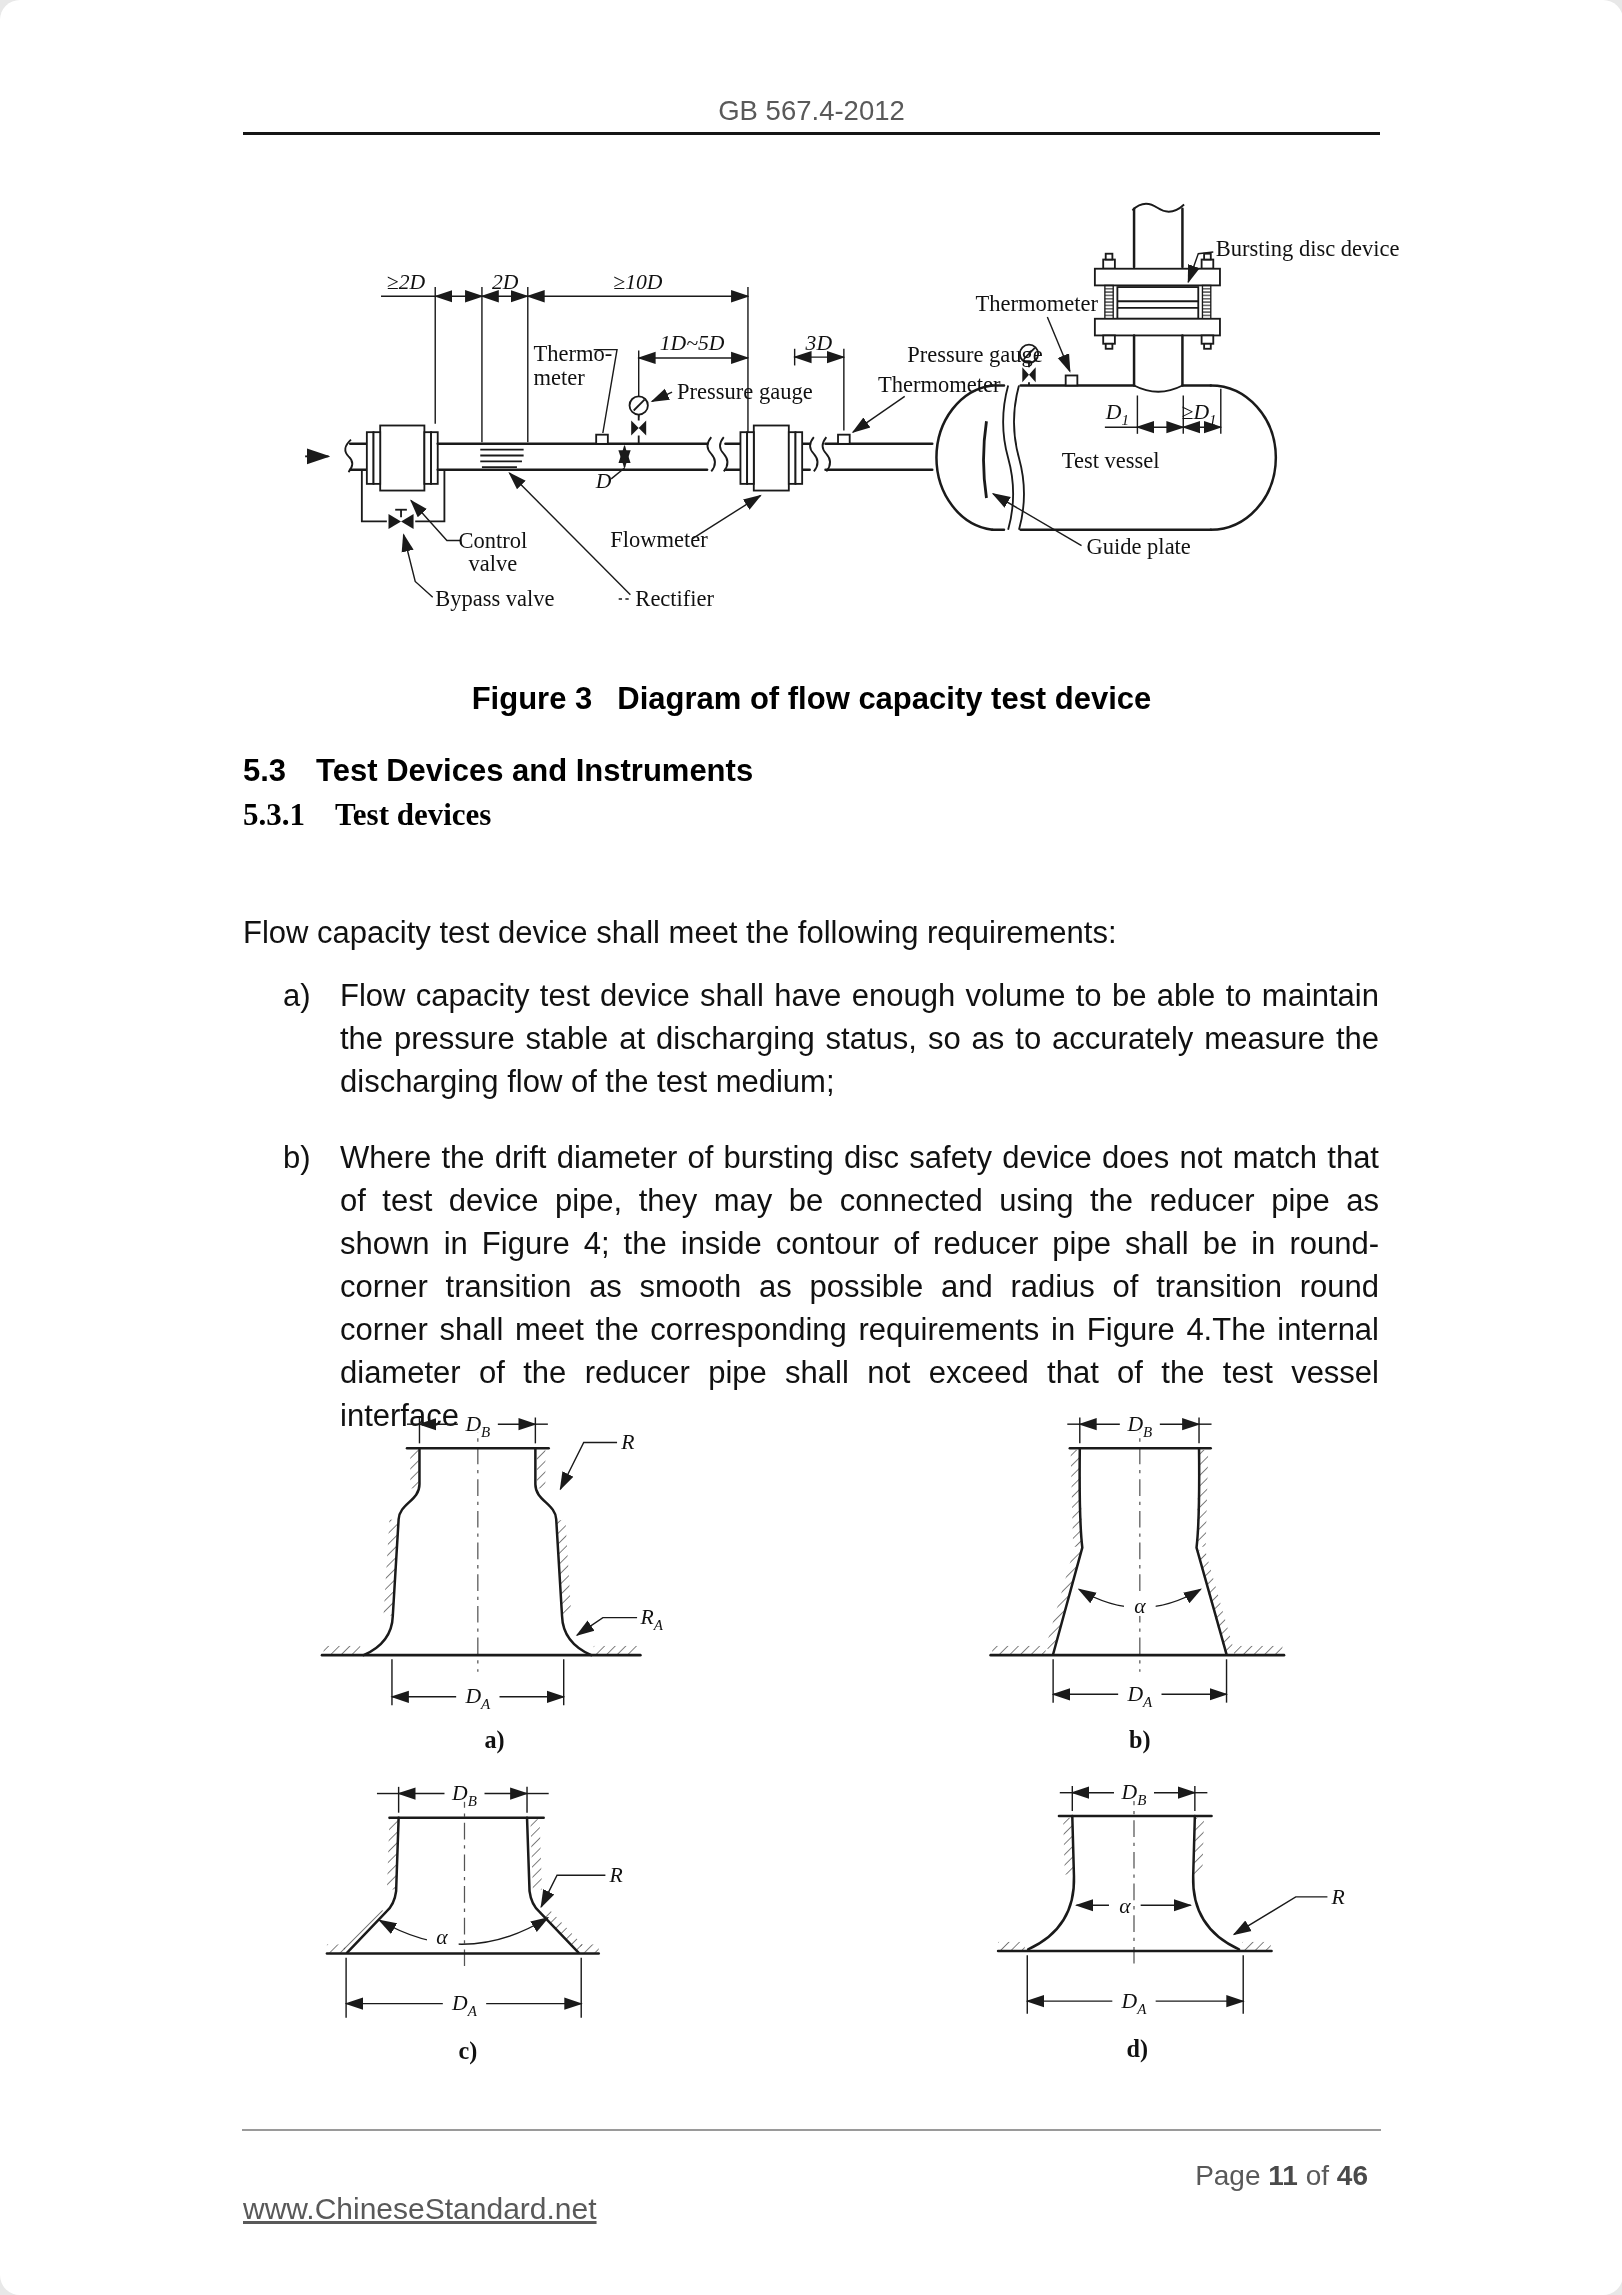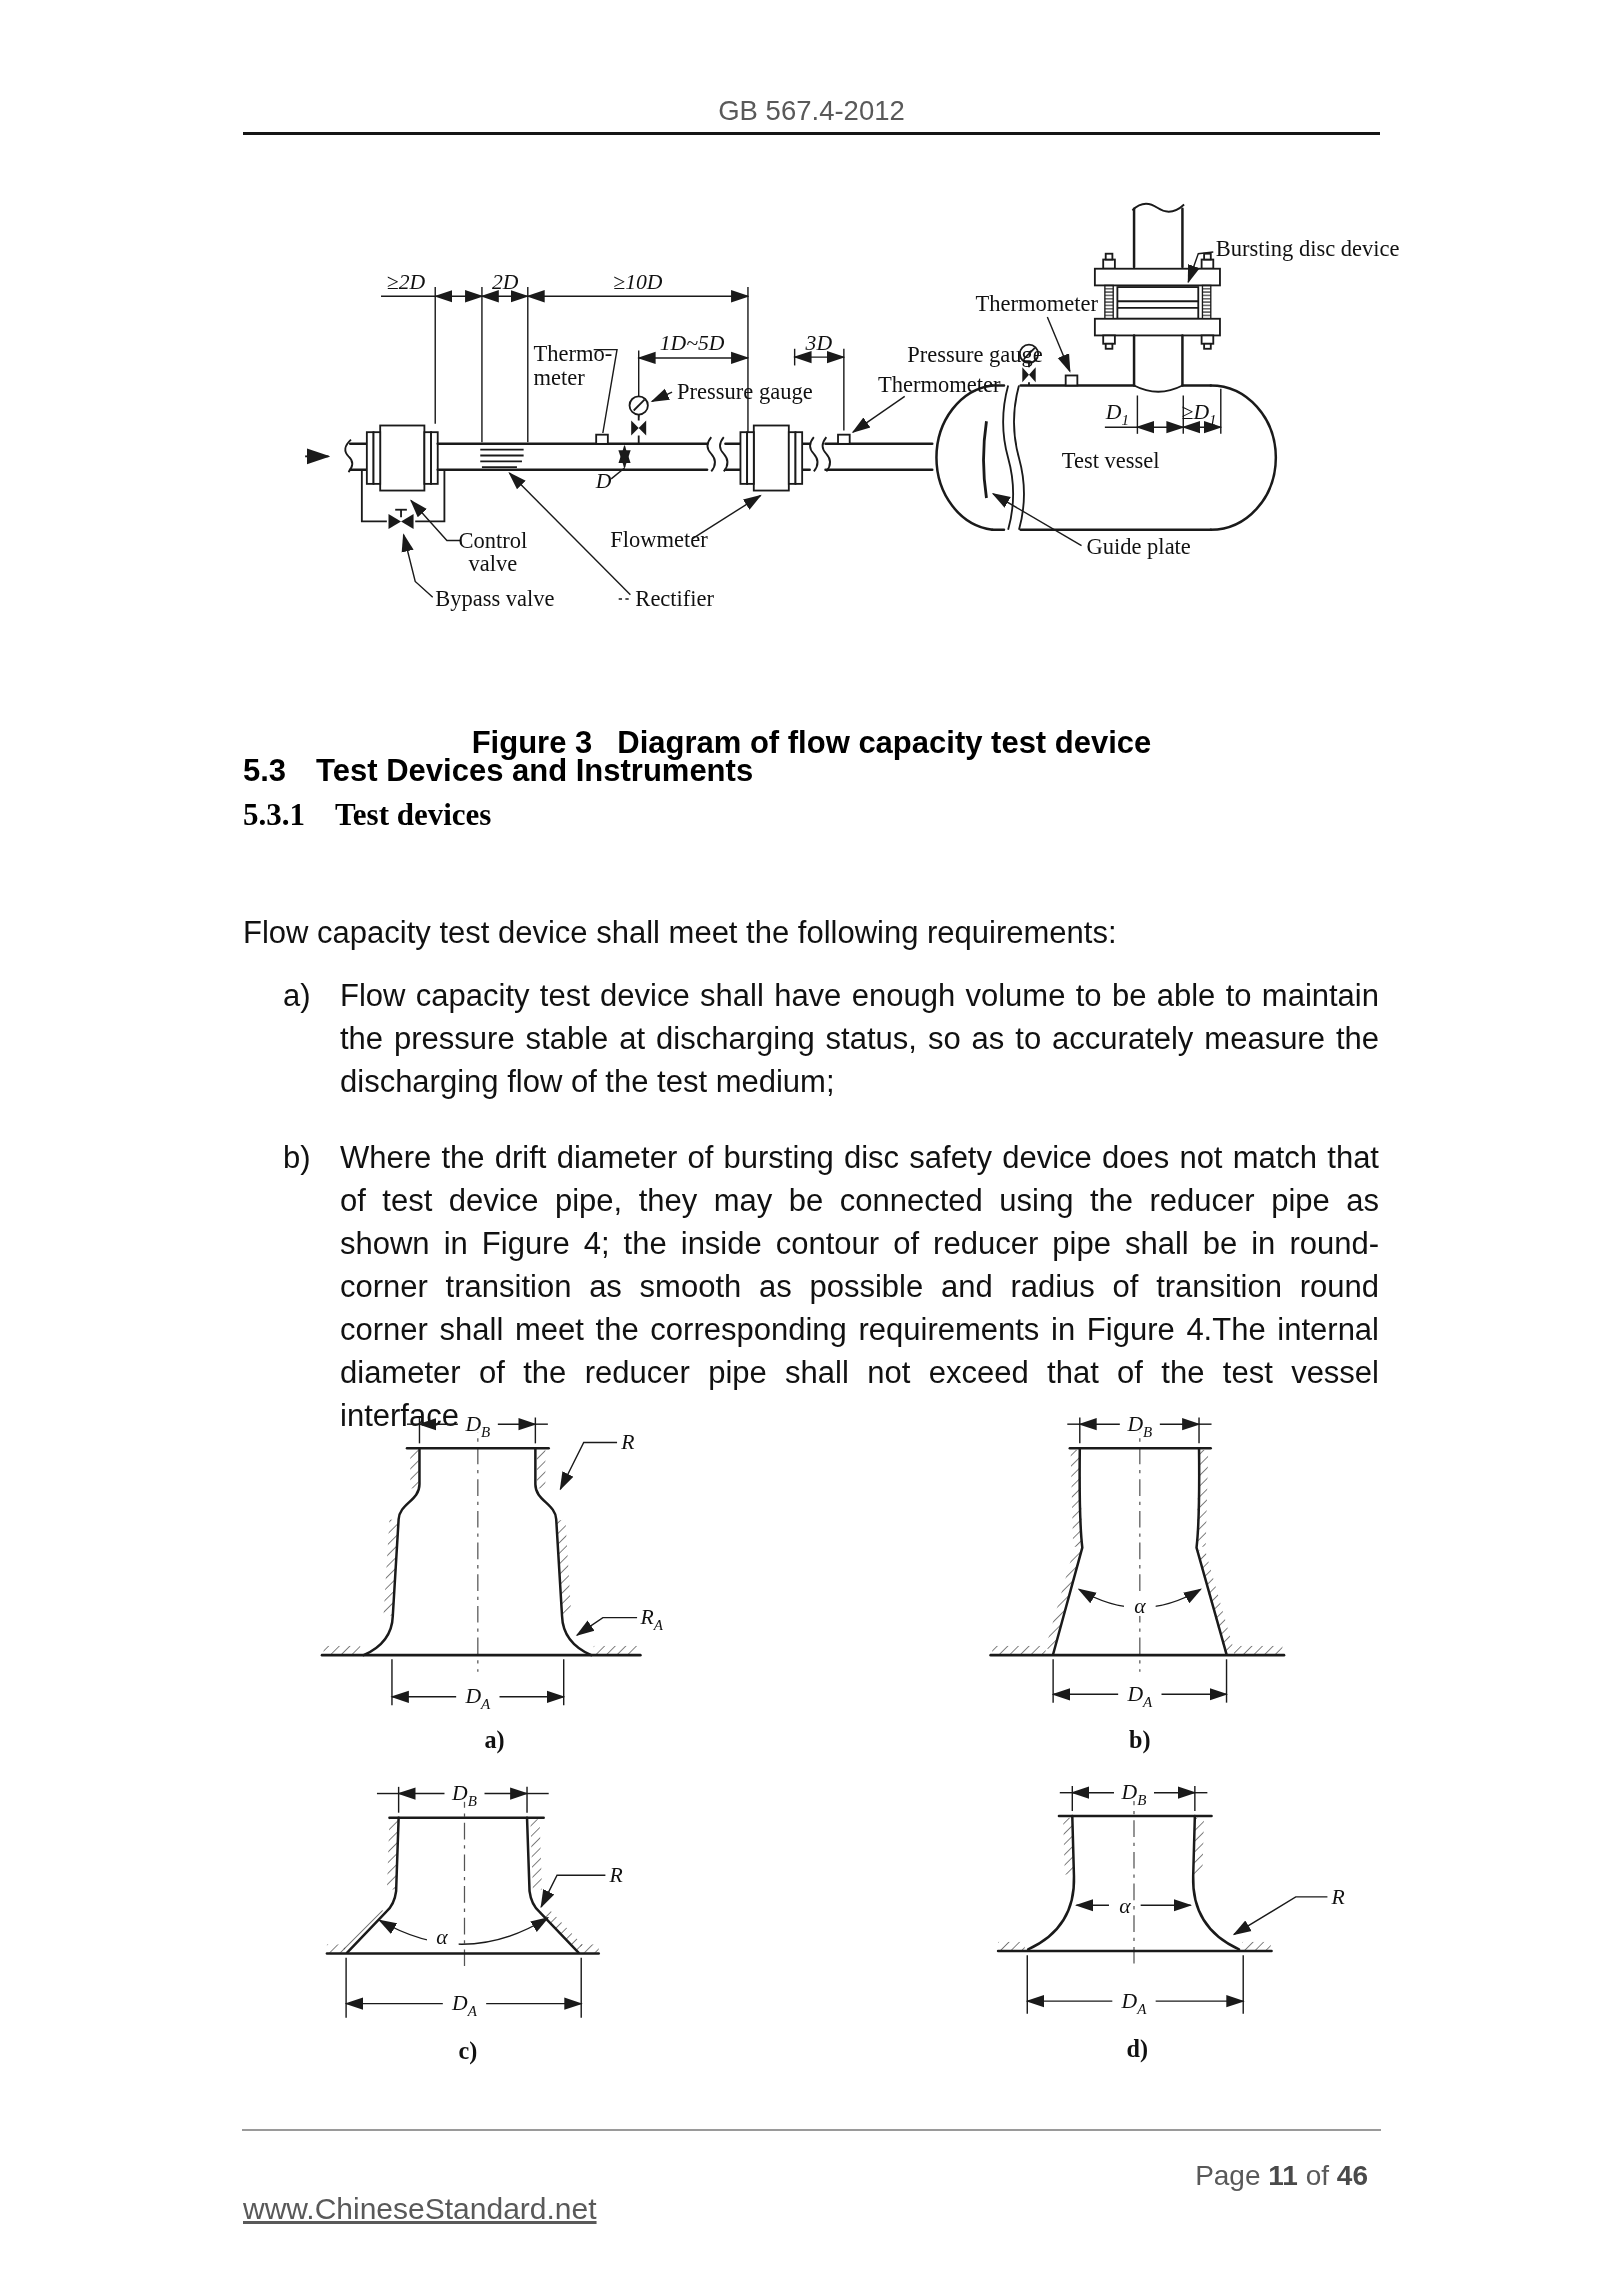--- a/index.html
+++ b/index.html
@@ -1,24 +1,24 @@
 <!DOCTYPE html>
 <html style="font-size:13.3px"><head>
 <meta charset="utf-8">
 <style>
   html,body{margin:0;padding:0;background:#e8e8e8;}
   .page{position:relative;width:1623px;height:2295px;background:#ffffff;margin:0 auto;
-        font-family:"Liberation Sans",sans-serif;color:#111;overflow:hidden;}
+        font-family:"Liberation Sans",sans-serif;color:#111;overflow:hidden;border-radius:20px;}
   .doc-header{position:absolute;top:95px;left:0;width:100%;text-align:center;
               font-size:27.5px;color:#595959;}
   .header-rule{position:absolute;left:243px;top:132px;width:1137px;height:3.3px;background:#151515;}
   .fig3{position:absolute;left:200px;top:192px;}
   .fig4{position:absolute;left:200px;top:1405px;}
   .caption{position:absolute;left:0;top:681px;width:100%;text-align:center;
-           font-weight:bold;font-size:31px;color:#000;margin-top:44px;}
+           font-weight:bold;font-size:31px;color:#000;}
   .capgap{display:inline-block;width:25px;}
   .h1,.h2{position:absolute;left:243px;font-size:31px;font-weight:bold;color:#000;white-space:nowrap;}
   .h1{top:753px;}
   .h2{top:797px;font-family:Liberation Serif, serif;}
   .hnum{margin-right:30px;}
   .intro{position:absolute;left:243px;top:905px;font-size:31px;white-space:nowrap;margin-top:10px;}
   .item{position:absolute;left:283px;width:1096px;font-size:31px;line-height:43px;display:flex;}
   .item .marker{width:57px;flex:none;}
   .item .text{flex:1;text-align:justify;}
   .item-a{top:974px;}

